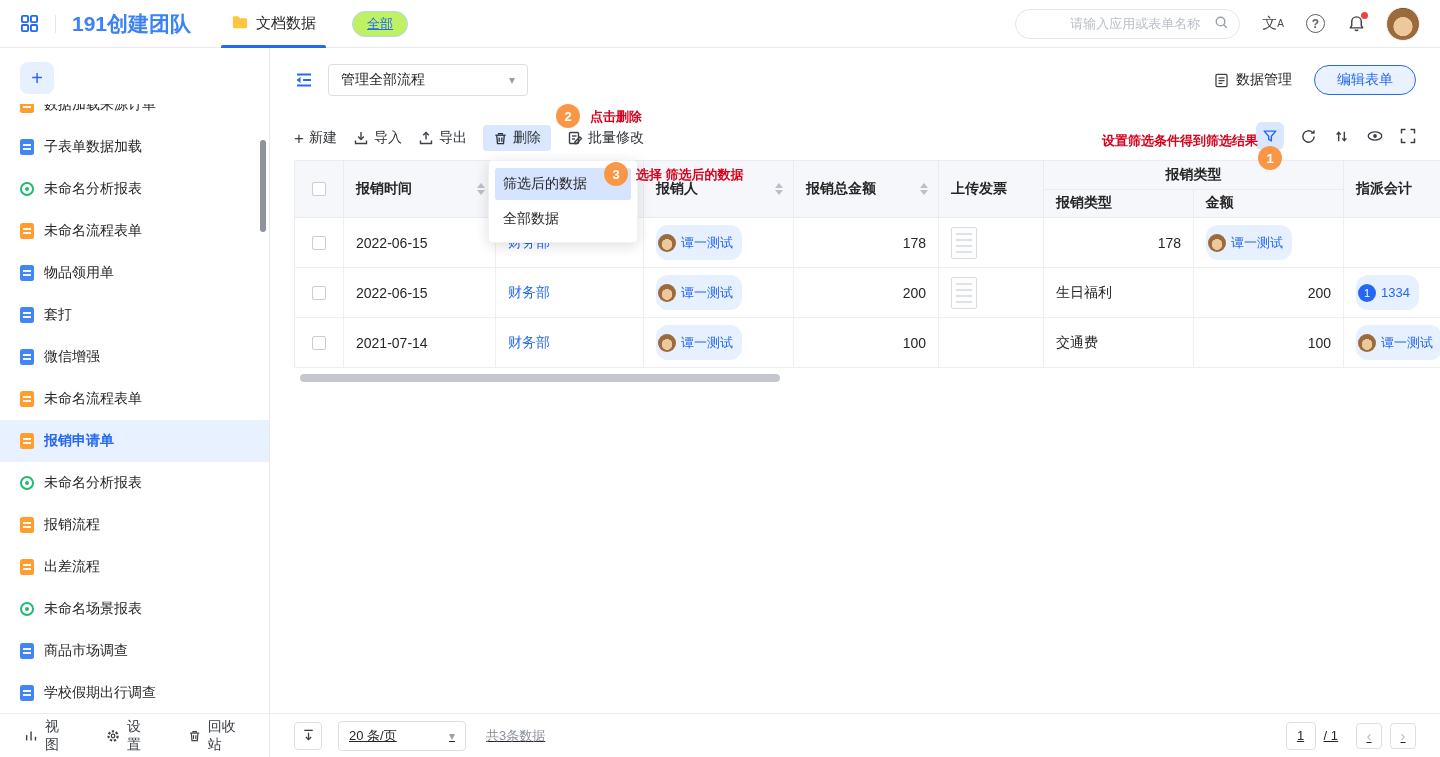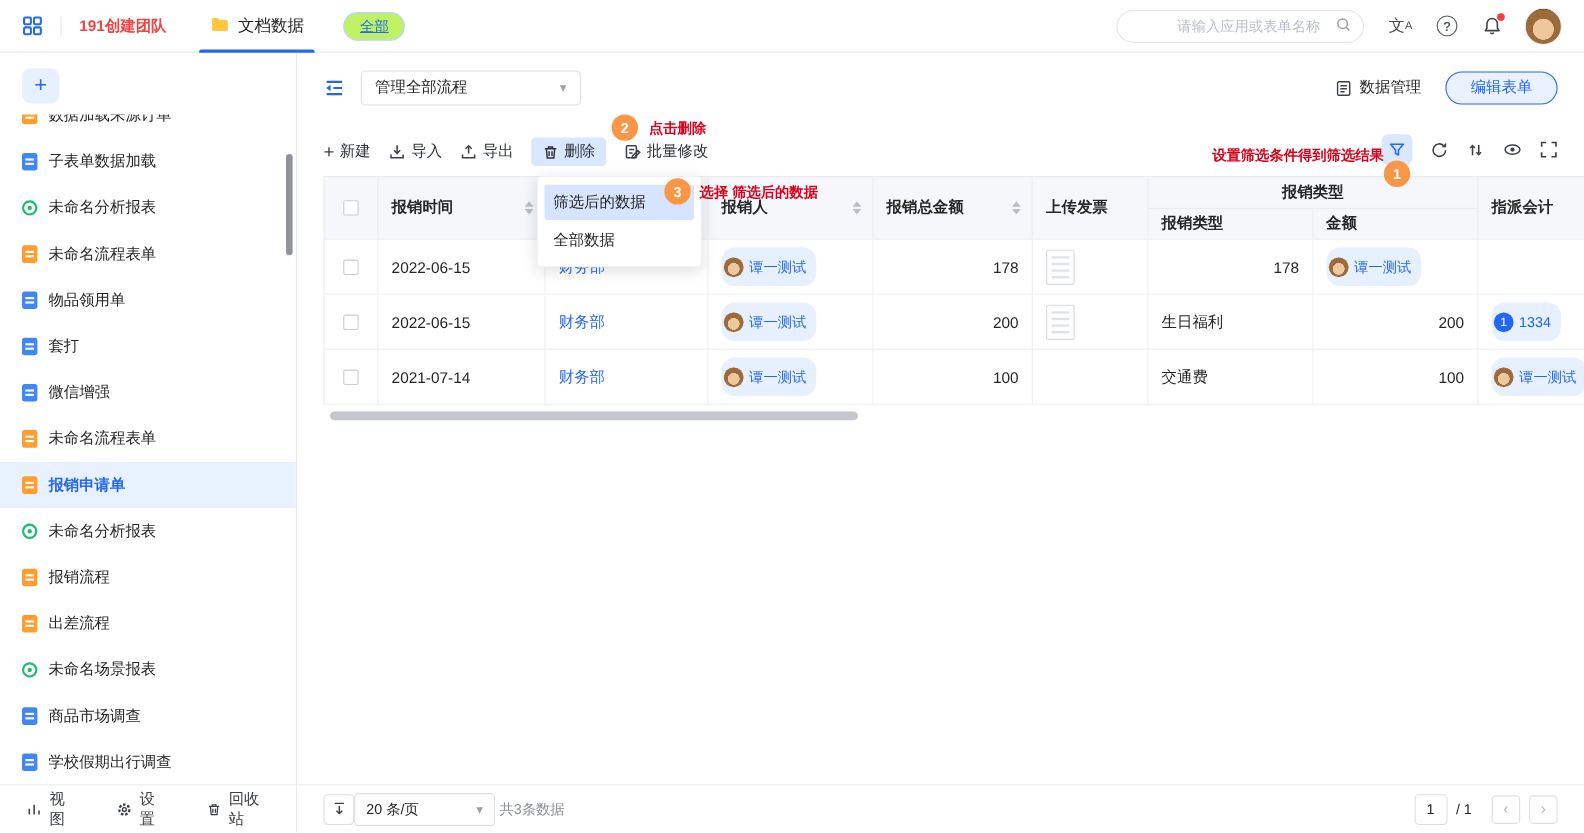--- a/index.html
+++ b/index.html
@@ -4,21 +4,21 @@
 <style>
   * { margin:0; padding:0; box-sizing:border-box; }
   html,body { width:1440px; height:757px; overflow:hidden; background:#fff;
     font-family:"Liberation Sans","DejaVu Sans",sans-serif; color:#262626; font-size:14px; }
   body { position:relative; }
 
   
   .topbar { position:absolute; top:0; left:0; width:1440px; height:48px; background:#fff;
     border-bottom:1px solid #e8eaee; display:flex; align-items:center; padding:0 20px; z-index:90; }
   .v-div { width:1px; height:18px; background:#e3e5e9; margin:0 16px; }
-  .team { color:#ef4444; font-weight:bold; font-size:14px; }
+  .team { color:#3b82f6; font-weight:bold; font-size:21px; }
   .doc-tab { position:relative; height:48px; display:flex; align-items:center; gap:7px; margin-left:34px; padding:0 6px; font-size:15px; }
   .doc-tab::after { content:""; position:absolute; left:-4px; right:-4px; bottom:0; height:3px; background:#2468f2; border-radius:2px 2px 0 0; }
   .pill { margin-left:30px; background:#bef264; border:1px solid #b9d3fb; color:#2468f2; font-size:13px;
     padding:3px 14px; border-radius:13px;text-decoration:underline; }
   .spacer { flex:1; }
   .tsearch { width:225px; height:30px; border:1px solid #e3e5e9; border-radius:16px; display:flex; align-items:center;
     padding:0 10px 0 14px; gap:6px; background:#fff; }
   .tsearch input { flex:1; border:none; outline:none; font-size:13px; color:#262626; min-width:0; background:transparent;
     font-family:inherit;margin-left:40px; }
   .tsearch input::placeholder { color:#b9bec8; }
@@ -120,21 +120,21 @@
     background:radial-gradient(circle at 50% 58%, #ecc89c 0 38%, #9c6b3c 40% 72%, #6f4522 74%); }
   .cnt-badge { width:18px; height:18px; border-radius:50%; background:#2468f2; color:#fff; font-size:11px;
     display:flex; align-items:center; justify-content:center; flex:none; }
   .inv { width:26px; height:32px; background:#fdfdfd; border:1px solid #d9dce1; border-radius:2px;
     padding:5px 4px; display:flex; flex-direction:column; justify-content:space-between; cursor:pointer; }
   .inv i { height:2px; background:#dde1e8; display:block; }
   .h-thumb { position:absolute; left:30px; top:326px; width:480px; height:8px; background:#c4c7cd; border-radius:4px; z-index:30; }
 
   
   .pagebar { position:absolute; left:0; right:0; bottom:0; height:44px; background:#fff; border-top:1px solid #e9ebf0;
-    display:flex; align-items:center; padding:0 24px; gap:0; z-index:50; }
+    display:flex; align-items:center; padding:0 24px; gap:16px; z-index:50;text-decoration:underline; }
   .pg-export { width:28px; height:28px; border:1px solid #dcdfe5; border-radius:4px; background:#fff;
     display:flex; align-items:center; justify-content:center; cursor:pointer; }
   .pg-size { width:128px; height:30px; border:1px solid #dcdfe5; border-radius:4px; display:flex; align-items:center;
     justify-content:space-between; padding:0 10px; font-size:13px; cursor:pointer; }
   .pg-total { color:#8a8f99; font-size:13px; margin-left:4px; }
   .pg-right { margin-left:auto; display:flex; align-items:center; gap:8px; }
   .pg-input { width:30px; height:28px; border:1px solid #dcdfe5; border-radius:4px; display:flex; align-items:center;
     justify-content:center; font-size:13px; }
   .pg-of { font-size:13px; margin-right:10px; }
   .pg-nav { width:26px; height:26px; border:1px solid #dcdfe5; border-radius:4px; display:flex; align-items:center;

